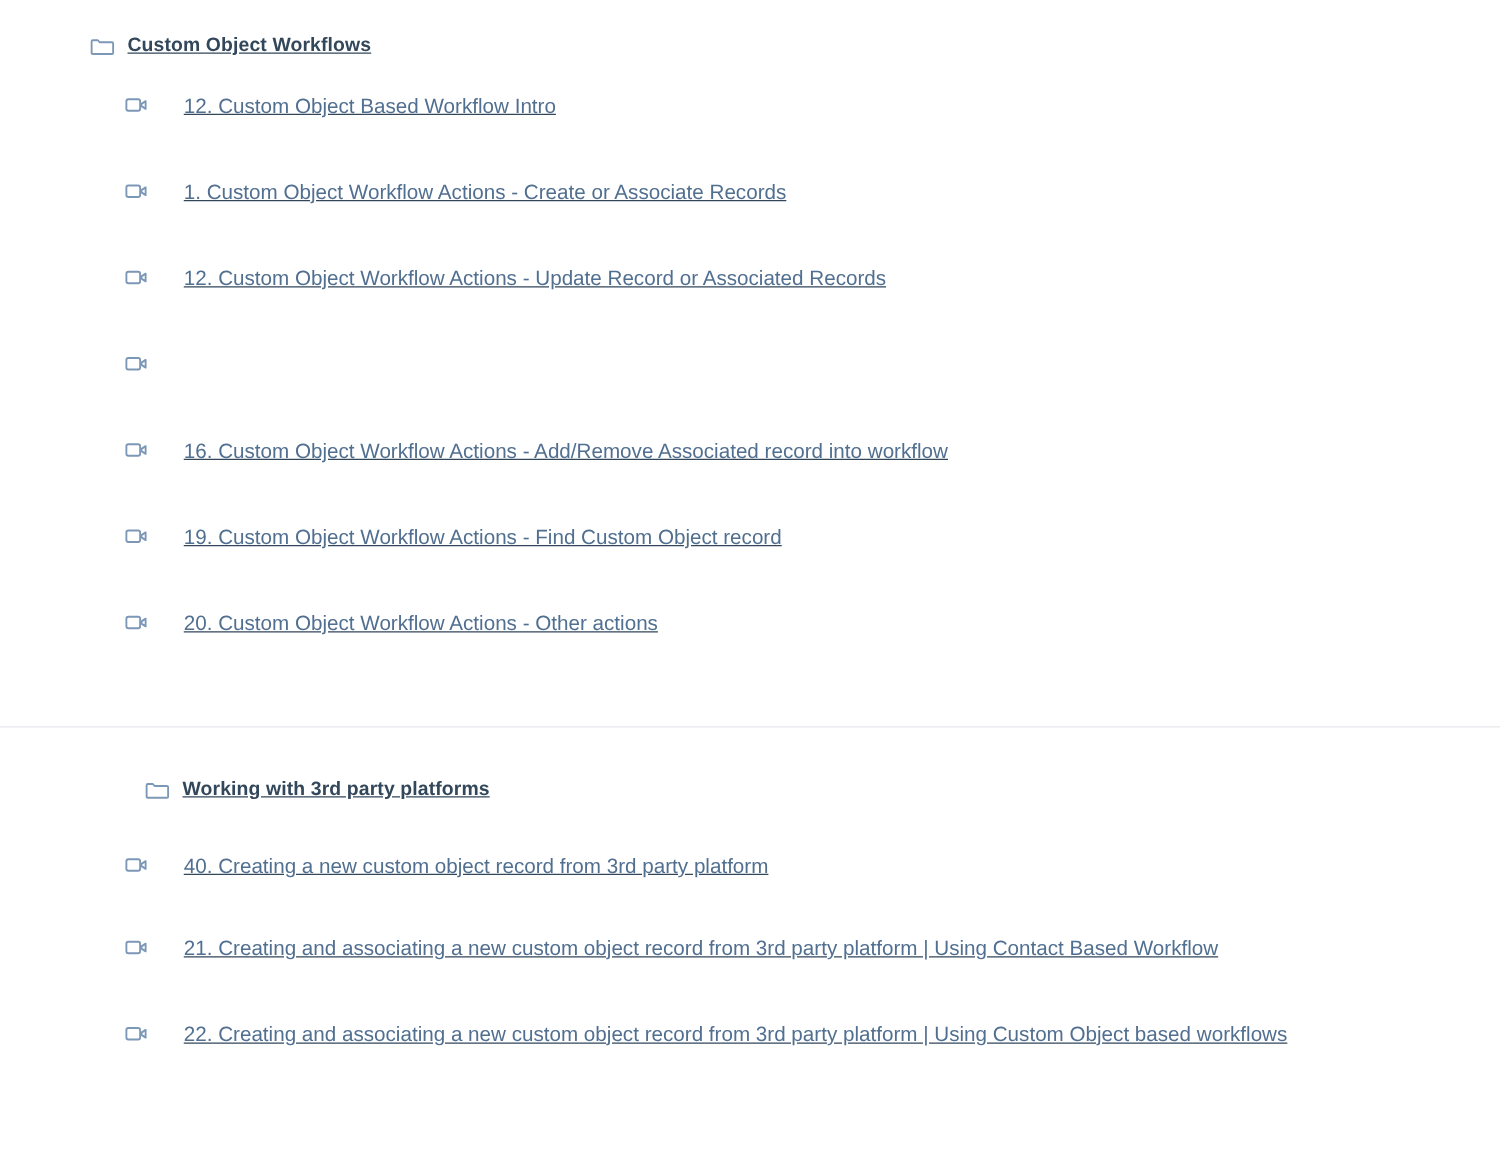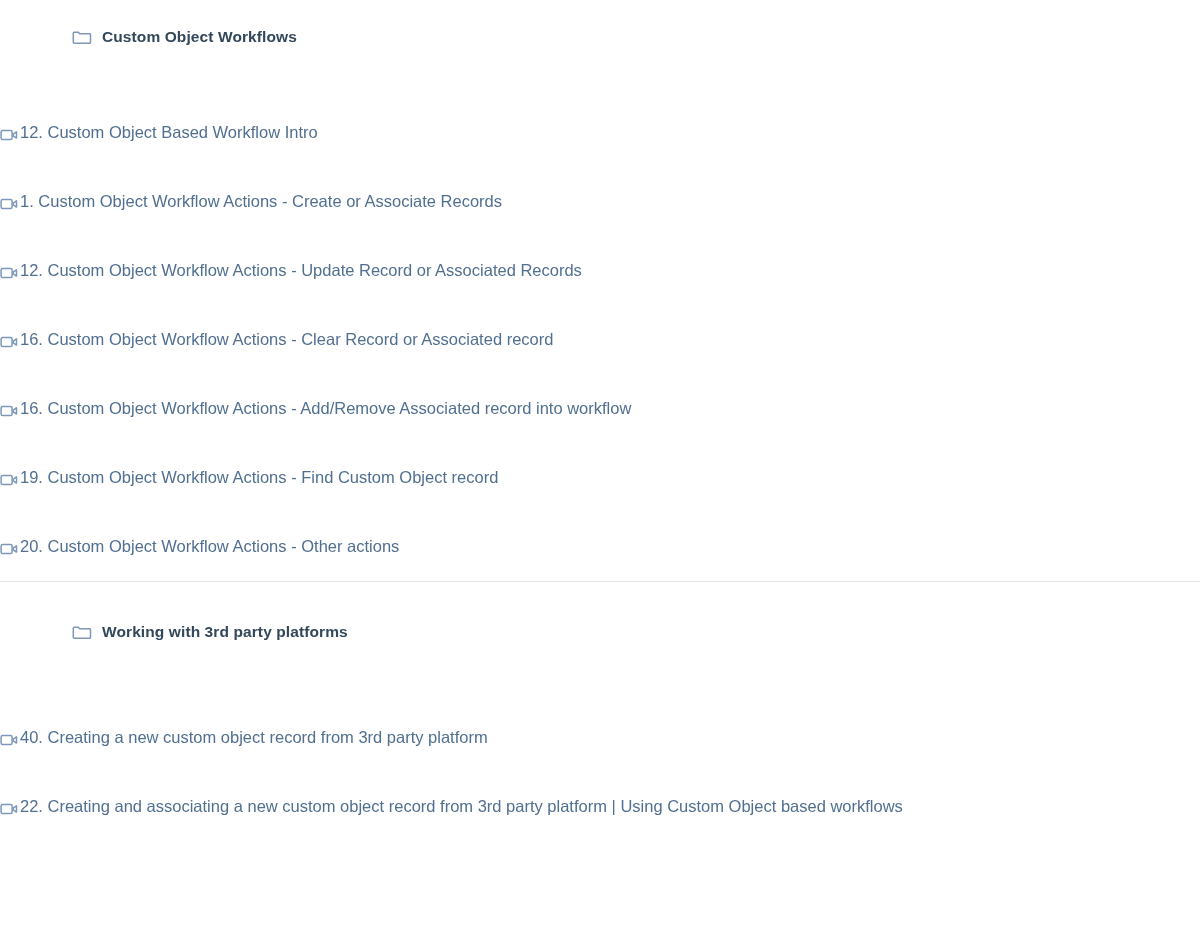--- a/index.html
+++ b/index.html
@@ -14,20 +14,21 @@
     font-family: "Liberation Sans", sans-serif;
     color: #33475b;
     overflow: hidden;
   }
   .course-outline {
     width: 1200px;
     padding: 0;
   }
   .section {
     padding: 0 0 0 0;
+    text-decoration: underline;
   }
   .section + .section {
     border-top: 1px solid #e5e8eb;
   }
   .section-header {
     display: flex;
     align-items: center;
     gap: 10px;
     padding-left: 72px;
     height: 75px;
@@ -45,22 +46,23 @@
     letter-spacing: 0.1px;
     line-height: 20px;
   }
   .lesson-list {
     list-style: none;
     margin: 0;
     padding: 0 0 22px 0;
   }
   .lesson {
     display: flex;
-    align-items: flex-end;
-    gap: 2px;
+    align-items: flex-start;
+    gap: 29px;
+    padding-left: 100px;
     height: 69px;
   }
   .lesson .video-icon {
     width: 18px;
     height: 18px;
     flex: 0 0 auto;
     display: block;
     position: relative;
     top: 1px;
   }
@@ -71,20 +73,21 @@
     white-space: nowrap;
   }
   .section:first-child .lesson-list {
     padding-bottom: 24px;
   }
   .section:first-child .section-header {
     height: 74px;
   }
   .section:nth-child(2) .section-header {
     height: 100px;
+    margin-left: 44px;
   }
   .section:nth-child(2) .lesson-list .lesson:first-child {
     height: 66px;
   }
 </style>
 </head>
 <body>
 
 <div class="course-outline">
   <div class="section">
@@ -128,21 +131,20 @@
     <span class="lesson-label">12. Custom Object Workflow Actions - Update Record or Associated Records</span>
   </li>
 
   <li class="lesson">
     <span class="video-icon">
       <svg width="18" height="18" viewBox="0 0 18 18" fill="none">
         <rect x="1.1" y="4.4" width="11" height="9.2" rx="1.6" stroke="#7c98b6" stroke-width="1.5" fill="none"></rect>
         <path d="M13.2 8.1l3.3-2.2v6.2l-3.3-2.2z" stroke="#7c98b6" stroke-width="1.5" stroke-linejoin="round" fill="none"></path>
       </svg>
     </span>
-    <span class="lesson-label">16. Custom Object Workflow Actions - Clear Record or Associated record</span>
   </li>
 
   <li class="lesson">
     <span class="video-icon">
       <svg width="18" height="18" viewBox="0 0 18 18" fill="none">
         <rect x="1.1" y="4.4" width="11" height="9.2" rx="1.6" stroke="#7c98b6" stroke-width="1.5" fill="none"></rect>
         <path d="M13.2 8.1l3.3-2.2v6.2l-3.3-2.2z" stroke="#7c98b6" stroke-width="1.5" stroke-linejoin="round" fill="none"></path>
       </svg>
     </span>
     <span class="lesson-label">16. Custom Object Workflow Actions - Add/Remove Associated record into workflow</span>
@@ -183,20 +185,29 @@
   <li class="lesson">
     <span class="video-icon">
       <svg width="18" height="18" viewBox="0 0 18 18" fill="none">
         <rect x="1.1" y="4.4" width="11" height="9.2" rx="1.6" stroke="#7c98b6" stroke-width="1.5" fill="none"></rect>
         <path d="M13.2 8.1l3.3-2.2v6.2l-3.3-2.2z" stroke="#7c98b6" stroke-width="1.5" stroke-linejoin="round" fill="none"></path>
       </svg>
     </span>
     <span class="lesson-label">40. Creating a new custom object record from 3rd party platform</span>
   </li>
 
+  <li class="lesson">
+    <span class="video-icon">
+      <svg width="18" height="18" viewBox="0 0 18 18" fill="none">
+        <rect x="1.1" y="4.4" width="11" height="9.2" rx="1.6" stroke="#7c98b6" stroke-width="1.5" fill="none"></rect>
+        <path d="M13.2 8.1l3.3-2.2v6.2l-3.3-2.2z" stroke="#7c98b6" stroke-width="1.5" stroke-linejoin="round" fill="none"></path>
+      </svg>
+    </span>
+    <span class="lesson-label">21. Creating and associating a new custom object record from 3rd party platform | Using Contact Based Workflow</span>
+  </li>
 
   <li class="lesson">
     <span class="video-icon">
       <svg width="18" height="18" viewBox="0 0 18 18" fill="none">
         <rect x="1.1" y="4.4" width="11" height="9.2" rx="1.6" stroke="#7c98b6" stroke-width="1.5" fill="none"></rect>
         <path d="M13.2 8.1l3.3-2.2v6.2l-3.3-2.2z" stroke="#7c98b6" stroke-width="1.5" stroke-linejoin="round" fill="none"></path>
       </svg>
     </span>
     <span class="lesson-label">22. Creating and associating a new custom object record from 3rd party platform | Using Custom Object based workflows</span>
   </li>

